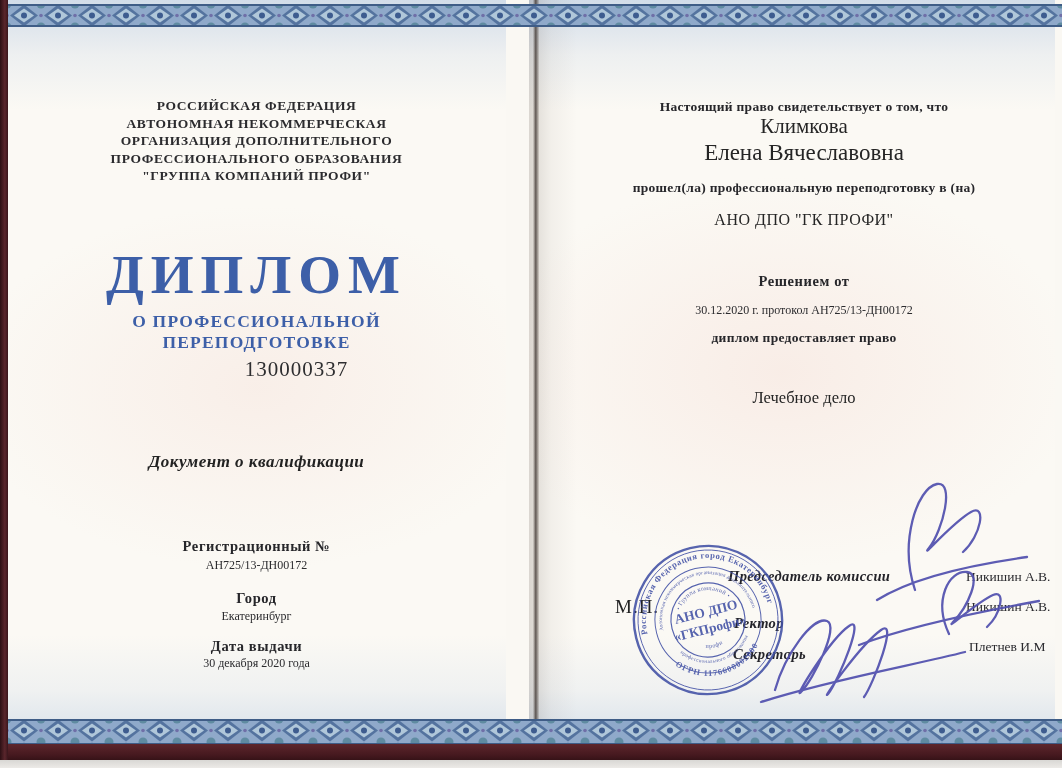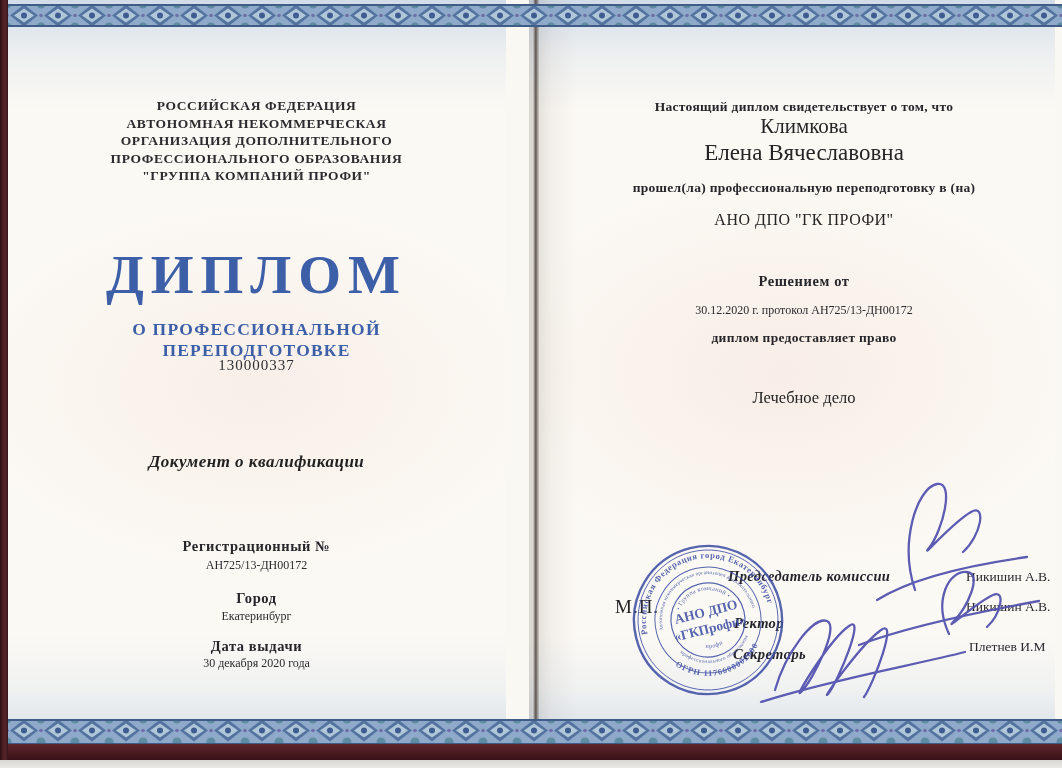--- a/index.html
+++ b/index.html
@@ -36,22 +36,22 @@
   .band-top{top:4px;height:23px;}
   .band-bottom{top:719px;height:26px;}
   .cover-bottom{position:absolute;left:0;top:744px;width:1062px;height:18px;
     background:linear-gradient(to bottom,#5d262c,#46191f 60%,#301014);}
   .floor{position:absolute;left:0;top:760px;width:1062px;height:8px;
     background:linear-gradient(to bottom,#d8d7d4,#eceae7);}
   
   .c{position:absolute;text-align:center;color:#252525;}
   .org{font-weight:bold;font-size:13.5px;line-height:17.5px;letter-spacing:0.6px;color:#2b2b2e;}
   .title{font-size:55px;font-weight:bold;letter-spacing:7px;line-height:56px;}
-  .subtitle{font-size:17.5px;font-weight:bold;letter-spacing:1.2px;line-height:21px;margin-top:8px;}
-  .number{font-size:15px;letter-spacing:1px;color:#2e2e30;}
+  .subtitle{font-size:17.5px;font-weight:bold;letter-spacing:1.2px;line-height:21px;}
+  .number{font-size:21px;letter-spacing:1px;color:#2e2e30;padding-left:40px;}
   .doctype{font-size:17px;font-weight:bold;font-style:italic;letter-spacing:0.5px;color:#222;}
   .lbl{font-size:14.5px;font-weight:bold;letter-spacing:0.6px;color:#26262a;}
   .val{font-size:12px;color:#2b2b2e;}
   .small-b{font-size:13.5px;font-weight:bold;letter-spacing:0.3px;color:#26262a;}
   .role{position:absolute;font-size:14.5px;font-weight:bold;font-style:italic;letter-spacing:0.4px;color:#24242a;}
   .sigName{position:absolute;font-size:13.5px;color:#2a2a2e;}
   .mp{position:absolute;font-size:19px;color:#222;letter-spacing:1px;}
   .stampWrap{position:absolute;transform:rotate(-14deg);opacity:0.88;}
   .inkSvg{position:absolute;pointer-events:none;}
 </style>
@@ -100,21 +100,21 @@
     <div class="c val" style="left:0;top:558px;width:100%">АН725/13-ДН00172</div>
 
     <div class="c lbl" style="left:0;top:590px;width:100%">Город</div>
     <div class="c val" style="left:0;top:609px;width:100%">Екатеринбург</div>
 
     <div class="c lbl" style="left:0;top:638px;width:100%">Дата выдачи</div>
     <div class="c val" style="left:0;top:656px;width:100%">30 декабря 2020 года</div>
   </div>
 
   <div class="page page-right">
-    <div class="c small-b" style="left:20px;top:99px;width:510px">Настоящий диплом свидетельствует о том, что</div>
+    <div class="c small-b" style="left:20px;top:99px;width:510px">Настоящий право свидетельствует о том, что</div>
     <div class="c" style="left:20px;top:140px;width:510px;font-size:23px">Елена Вячеславовна</div>
     <div class="c" style="left:20px;top:114px;width:510px;font-size:21px">Климкова</div>
     <div class="c small-b" style="left:20px;top:180px;width:510px">прошел(ла) профессиональную переподготовку в (на)</div>
     <div class="c" style="left:20px;top:211px;width:510px;font-size:16px;letter-spacing:0.5px">АНО ДПО "ГК ПРОФИ"</div>
 
     <div class="c lbl" style="left:20px;top:273px;width:510px">Решением от</div>
     <div class="c val" style="left:20px;top:303px;width:510px">30.12.2020 г. протокол АН725/13-ДН00172</div>
     <div class="c small-b" style="left:20px;top:330px;width:510px">диплом предоставляет право</div>
 
     <div class="c" style="left:20px;top:388px;width:510px;font-size:16.5px">Лечебное дело</div>

